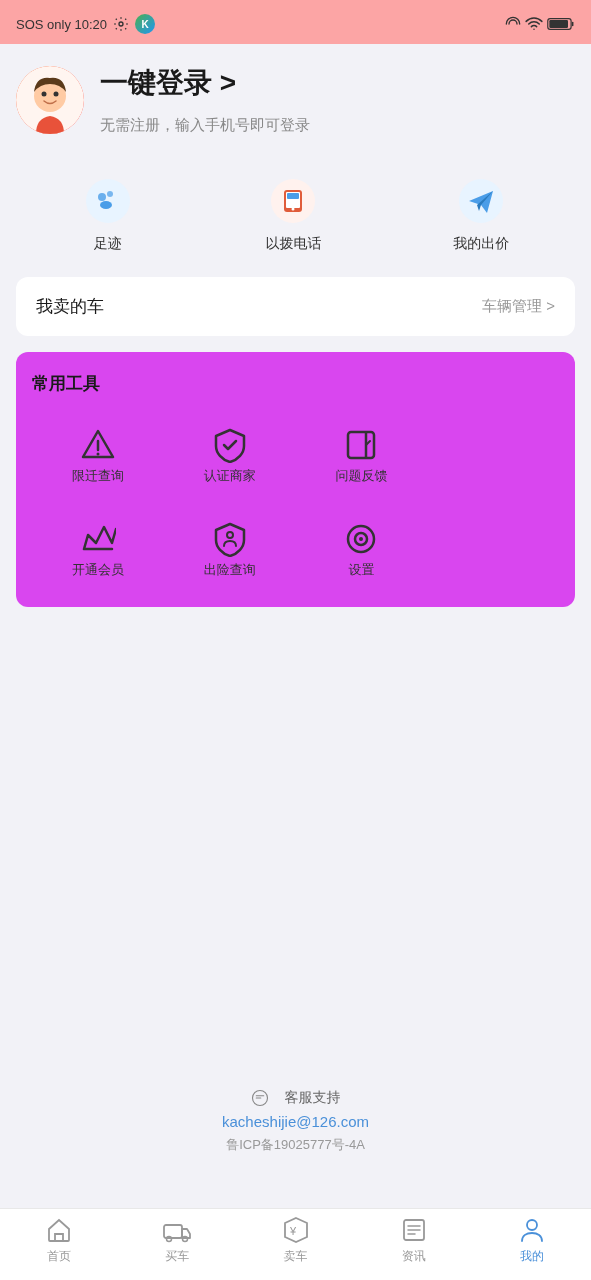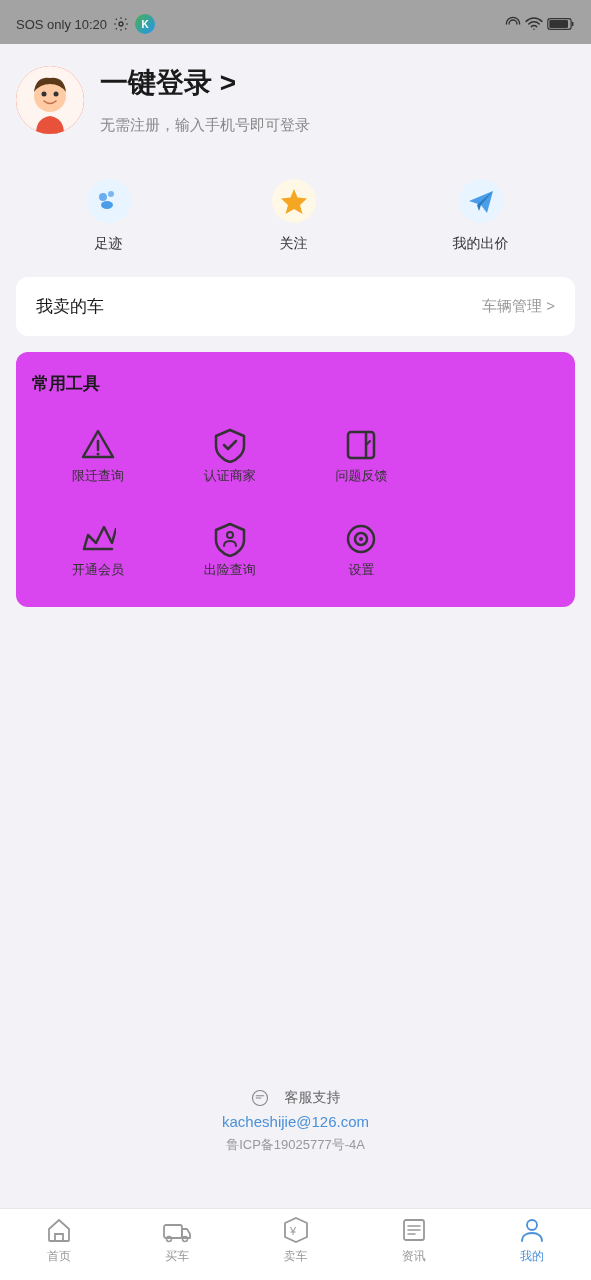--- a/index.html
+++ b/index.html
@@ -8,21 +8,21 @@
       width: 591px;
       min-height: 1280px;
       background: #f2f2f7;
       font-family: -apple-system, 'PingFang SC', 'Helvetica Neue', sans-serif;
       display: flex;
       flex-direction: column;
     }
 
     
     .status-bar {
-      background: #a3a3a3;
+      background: #fca5a5;
       display: flex;
       justify-content: space-between;
       align-items: center;
       padding: 8px 16px 4px 16px;
       height: 44px;
     }
     .status-left {
       display: flex;
       align-items: center;
       gap: 6px;
@@ -302,30 +302,34 @@
           <circle cx="22" cy="22" r="22" fill="#e8f4ff"></circle>
 
           <circle cx="16" cy="18" r="4" fill="#4a9de8" opacity="0.8"></circle>
           <circle cx="24" cy="15" r="3" fill="#4a9de8" opacity="0.7"></circle>
           <ellipse cx="20" cy="26" rx="6" ry="4" fill="#4a9de8"></ellipse>
         </svg>
       </div>
       <span class="quick-label">足迹</span>
     </div>
 
+
     <div class="quick-item">
       <div class="quick-icon-wrap">
         <svg width="44" height="44" viewBox="0 0 44 44">
-          <circle cx="22" cy="22" r="22" fill="#fff8e6"></circle>
-          <polygon points="22,10 25.5,18.5 35,19.5 28,26 30.5,35 22,30 13.5,35 16,26 9,19.5 18.5,18.5" fill="#f5a623"></polygon>
+          <circle cx="22" cy="22" r="22" fill="#fff2ee"></circle>
+
+          <rect x="13" y="11" width="18" height="22" rx="3" fill="#e05c3a"></rect>
+          <rect x="15" y="13" width="14" height="16" rx="1" fill="white"></rect>
+          <rect x="16" y="14" width="12" height="6" rx="1" fill="#4a9de8"></rect>
+          <circle cx="22" cy="30" r="1.5" fill="white"></circle>
         </svg>
       </div>
-      <span class="quick-label">关注</span>
-    </div>
-
+      <span class="quick-label">以拨电话</span>
+    </div>
 
     <div class="quick-item">
       <div class="quick-icon-wrap">
         <svg width="44" height="44" viewBox="0 0 44 44">
           <circle cx="22" cy="22" r="22" fill="#e8f4ff"></circle>
 
           <path d="M10 22 L34 12 L28 34 L22 26 Z" fill="#4a9de8"></path>
           <path d="M22 26 L20 32 L18 26 L34 12Z" fill="#2a7bbf"></path>
         </svg>
       </div>

